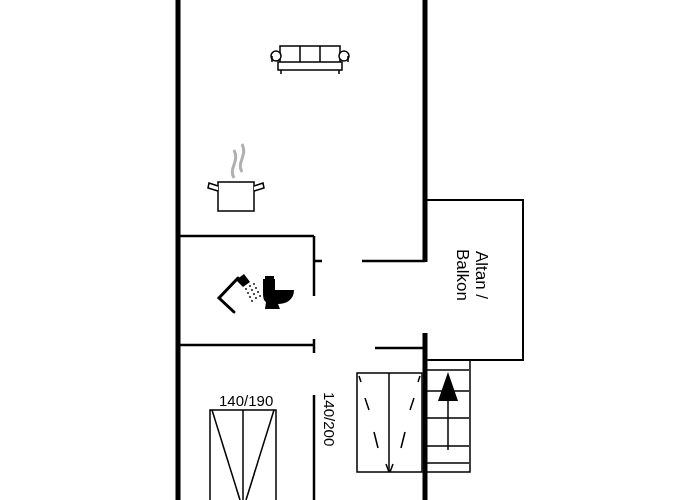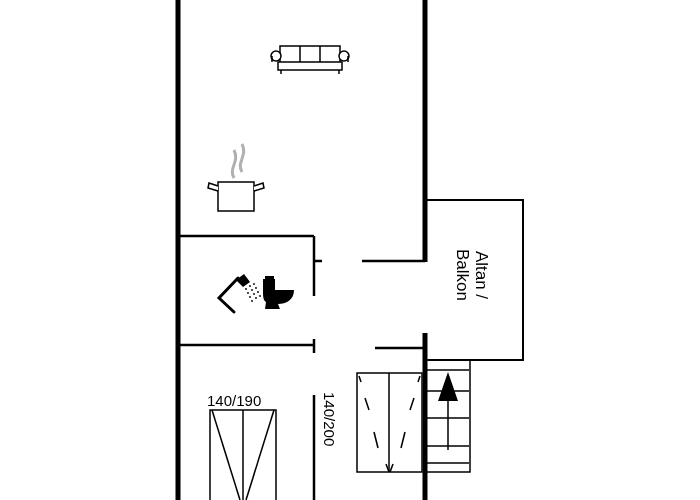--- a/index.html
+++ b/index.html
@@ -1,19 +1,19 @@
 <!DOCTYPE html>
 <html><head>
   <meta charset="utf-8">
   <style>
     html, body { margin: 0; padding: 0; background: #ffffff; }
     body { width: 700px; height: 500px; position: relative; overflow: hidden; font-family: "Liberation Sans", sans-serif; }
     .floorplan { position: absolute; left: 0; top: 0; width: 700px; height: 500px; }
     .label { position: absolute; color: #000; font-family: "Liberation Sans", sans-serif; }
-    .bed1-label { left: 207px; top: 393px; font-size: 15px; line-height: 16px; }
+    .bed1-label { left: 219px; top: 393px; font-size: 15px; line-height: 16px; }
     .bed2-label { left: 337px; top: 392px; font-size: 15px; line-height: 16px; transform-origin: left top; transform: translate(0,0) rotate(90deg); }
     .balcony-label { left: 472px; top: 275px; font-size: 17px; line-height: 19px; text-align: center; width: 80px; transform: translate(-50%,-50%) rotate(90deg); white-space: pre-line; }
   </style>
 </head>
 <body>
 
 <svg class="floorplan" viewBox="0 0 700 500" width="700" height="500" xmlns="http://www.w3.org/2000/svg">
 
   <g stroke="#000" fill="none">
     <line x1="178" y1="0" x2="178" y2="500" stroke-width="5"></line>

